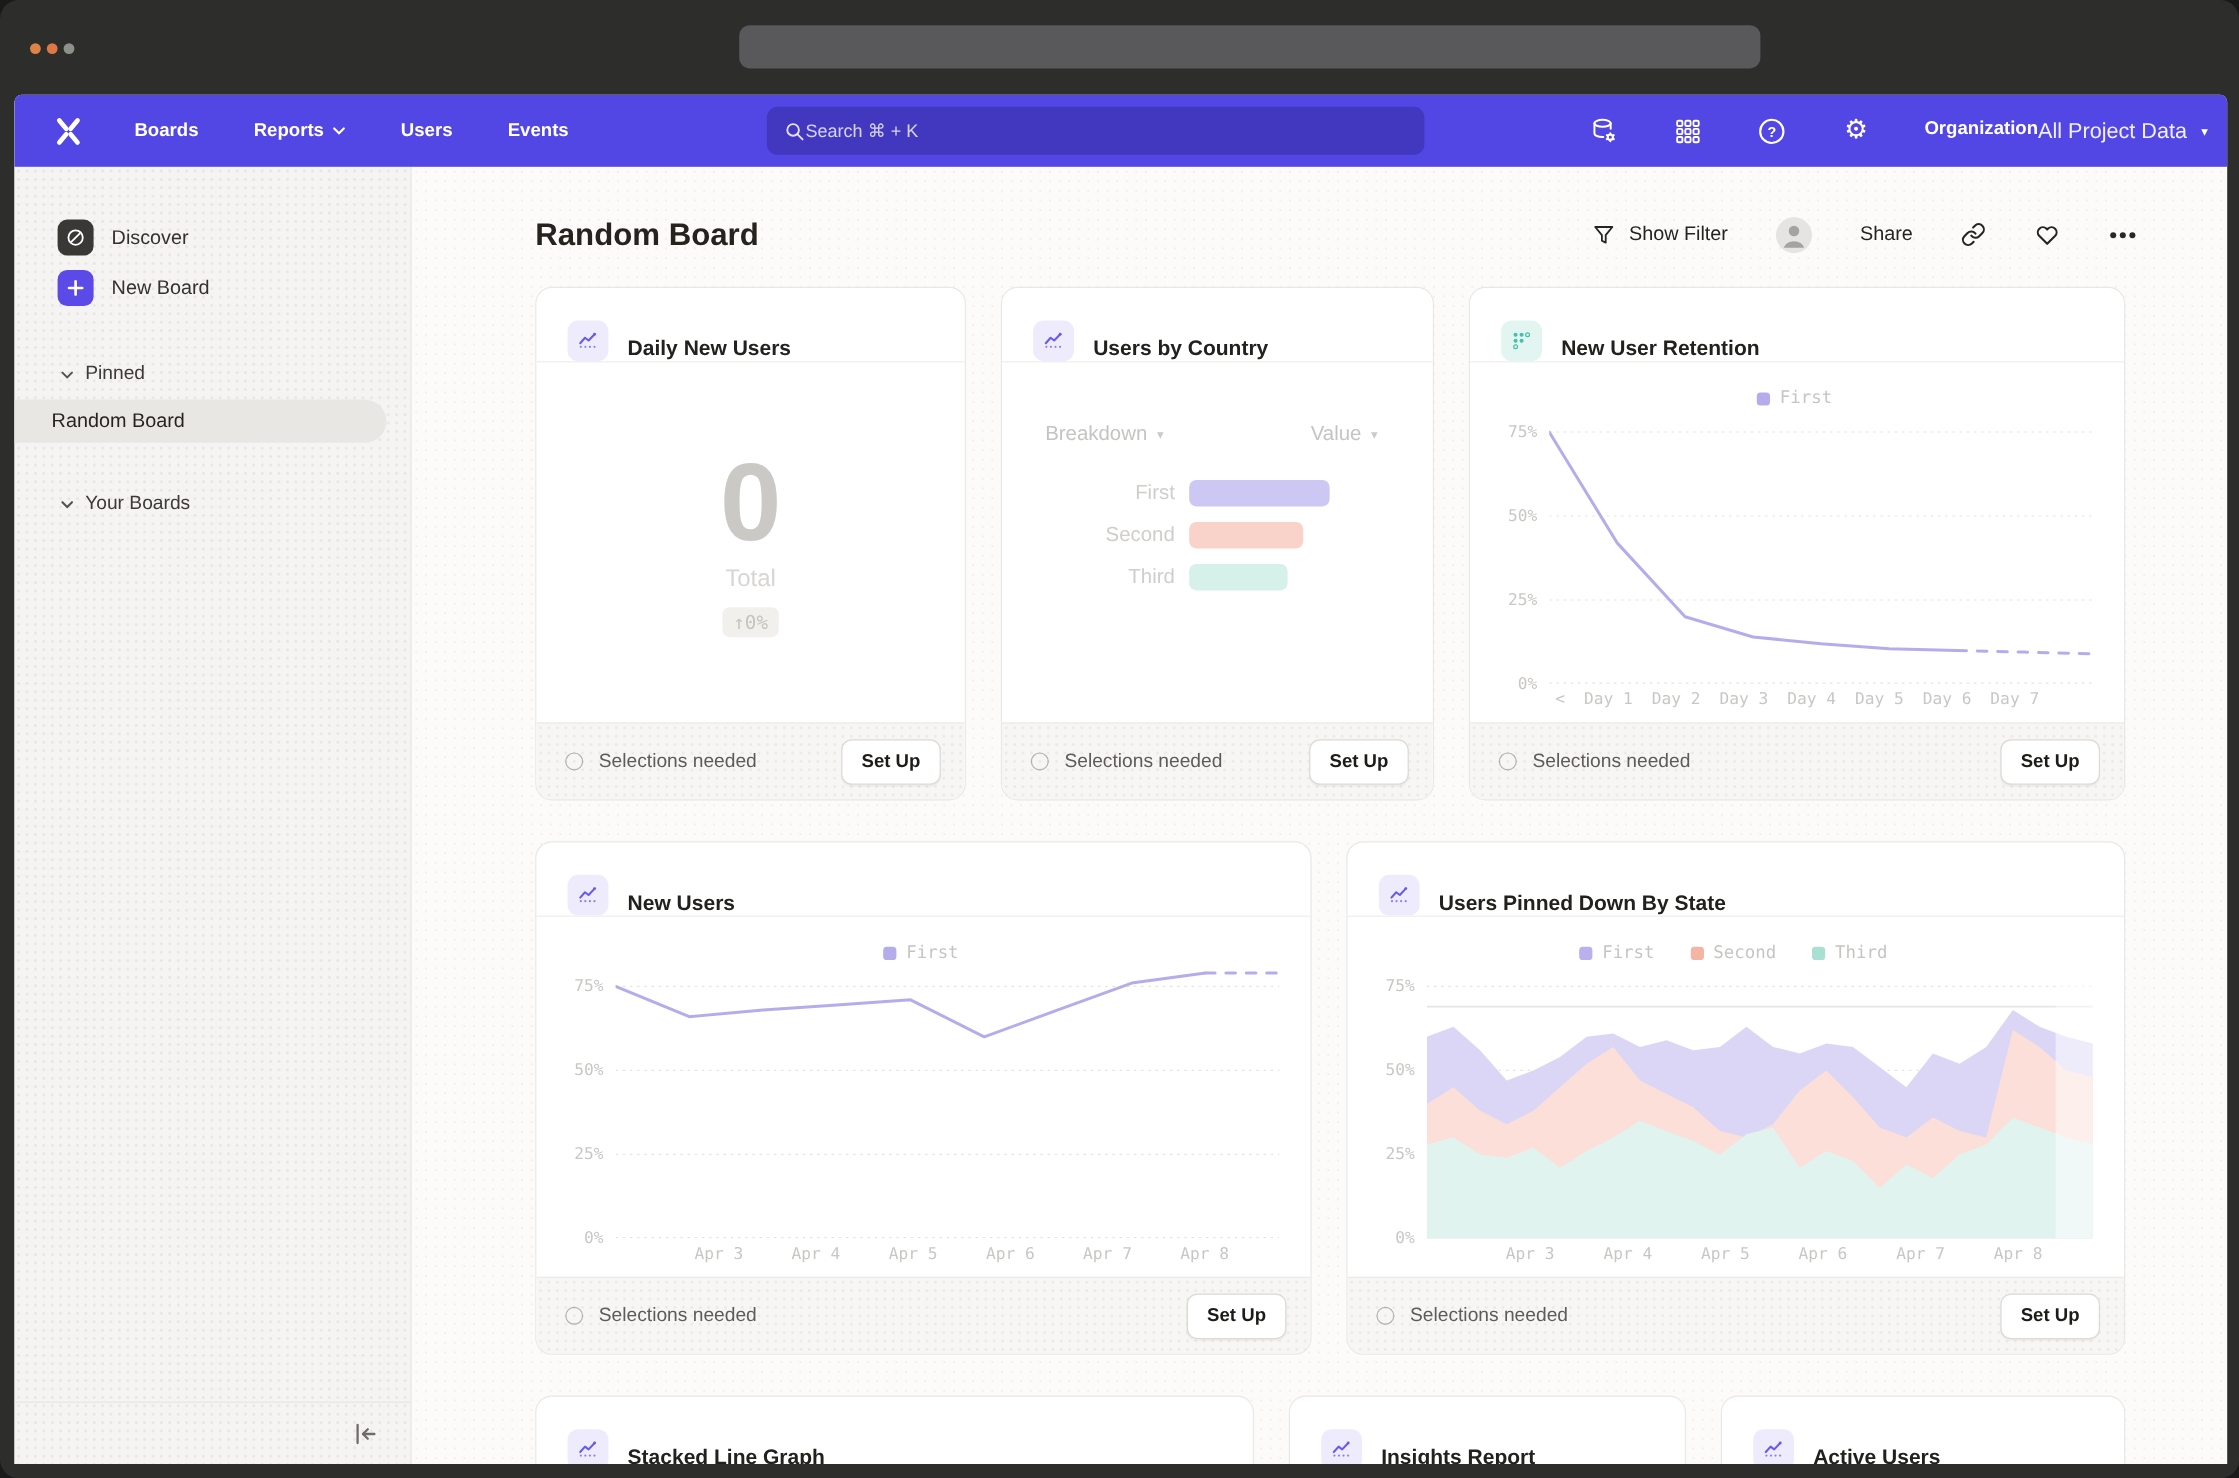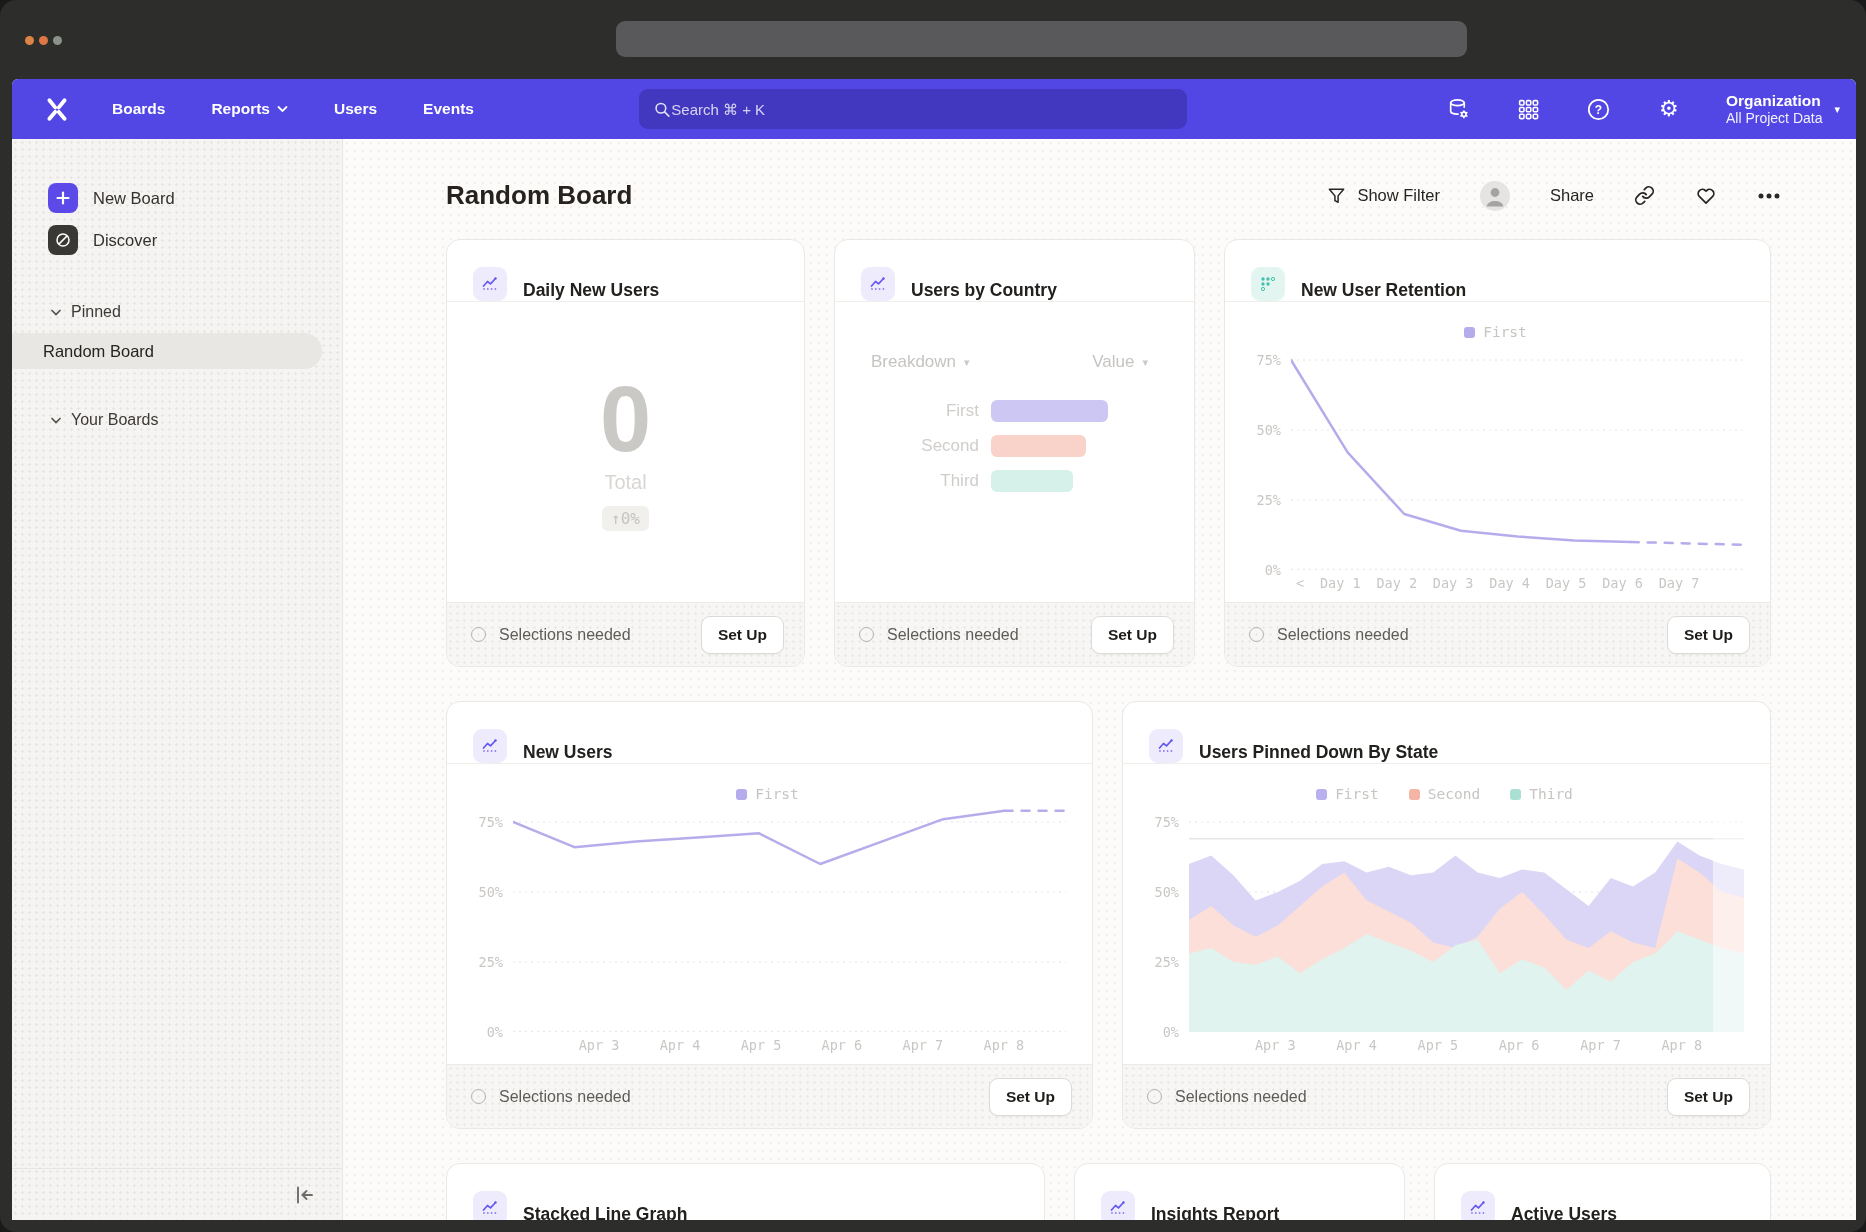--- a/index.html
+++ b/index.html
@@ -22,23 +22,23 @@
   .nav-logo { margin:0 14px 0 30px; width:30px; height:30px; display:flex; align-items:center; justify-content:center; }
   .nav-items { display:flex; align-items:center; gap:46px; margin-left:26px; }
   .nav-item { font-size:15.5px; font-weight:600; color:#fff; display:flex; align-items:center; gap:7px; cursor:pointer; }
   .nav-search { position:absolute; left:627px; top:10px; width:548px; height:40px; background:rgba(10,5,60,0.22); border-radius:9px; display:flex; align-items:center; padding:0 14px; }
   .nav-search input { background:transparent; border:none; outline:none; color:#fff; font-size:15px; font-family:"Liberation Sans",sans-serif; width:100%; }
   .nav-search input::placeholder { color:rgba(255,255,255,0.78); }
   .nav-right { position:absolute; right:16px; top:0; height:60px; display:flex; align-items:center; gap:44px; }
   .nav-ico { width:26px; height:26px; display:flex; align-items:center; justify-content:center; cursor:pointer; }
   .gear-glyph { font-family:"DejaVu Sans",sans-serif; font-size:22px; color:#fff; line-height:1; }
   .org-block { display:flex; align-items:center; gap:12px; cursor:pointer; }
-  .org-text { display:flex; flex-direction:column; line-height:1.25; }
+  .org-text { display:flex; flex-direction:row; line-height:1.25; }
   .org-name { font-size:15.5px; font-weight:bold; }
-  .org-scope { font-size:14px; opacity:0.92;text-align:right; }
+  .org-scope { font-size:18px; opacity:0.92;text-align:right; }
   .org-caret { font-size:11px; color:#fff; }
 
   
   .body { flex:1; display:flex; min-height:0; }
 
   
   .sidebar { width:331px; flex:0 0 331px; background-color:#f5f4f2;
     background-image:radial-gradient(#e7e5e2 1px, transparent 1.2px); background-size:7px 7px;
     border-right:1px solid #e8e6e3; display:flex; flex-direction:column; }
   .sb-top { padding-top:38px; }
@@ -202,36 +202,36 @@
           <span class="org-caret">▾</span>
         </span>
       </div>
     </div>
 
     <div class="body">
 
       <div class="sidebar">
         <div class="sb-top">
           <div class="sb-item">
+            <span class="sb-sq dark">
+              <svg width="18" height="18" viewBox="0 0 24 24" fill="none" stroke="#fff" stroke-width="2" stroke-linecap="round">
+                <circle cx="12" cy="12" r="8"></circle>
+                  <line x1="7.5" y1="16.5" x2="16.5" y2="7.5"></line>
+              </svg>
+            </span>
+            <span>Discover</span>
+          </div>
+          <div class="sb-item">
             <span class="sb-sq purple">
               <svg width="16" height="16" viewBox="0 0 16 16" stroke="#fff" stroke-width="2.2" stroke-linecap="round">
                   <line x1="8" y1="2.5" x2="8" y2="13.5"></line>
                   <line x1="2.5" y1="8" x2="13.5" y2="8"></line>
                 </svg>
             </span>
             <span>New Board</span>
-          </div>
-          <div class="sb-item">
-            <span class="sb-sq dark">
-              <svg width="18" height="18" viewBox="0 0 24 24" fill="none" stroke="#fff" stroke-width="2" stroke-linecap="round">
-                <circle cx="12" cy="12" r="8"></circle>
-                  <line x1="7.5" y1="16.5" x2="16.5" y2="7.5"></line>
-              </svg>
-            </span>
-            <span>Discover</span>
           </div>
           <div class="sb-section">
             <svg width="12" height="9" viewBox="0 0 12 9" fill="none" stroke="#55524e" stroke-width="1.7" stroke-linecap="round">
                 <polyline points="2,2.5 6,6.5 10,2.5"></polyline>
               </svg>
             <span>Pinned</span>
           </div>
           <div class="sb-pill">
             <span>Random Board</span>
           </div>

